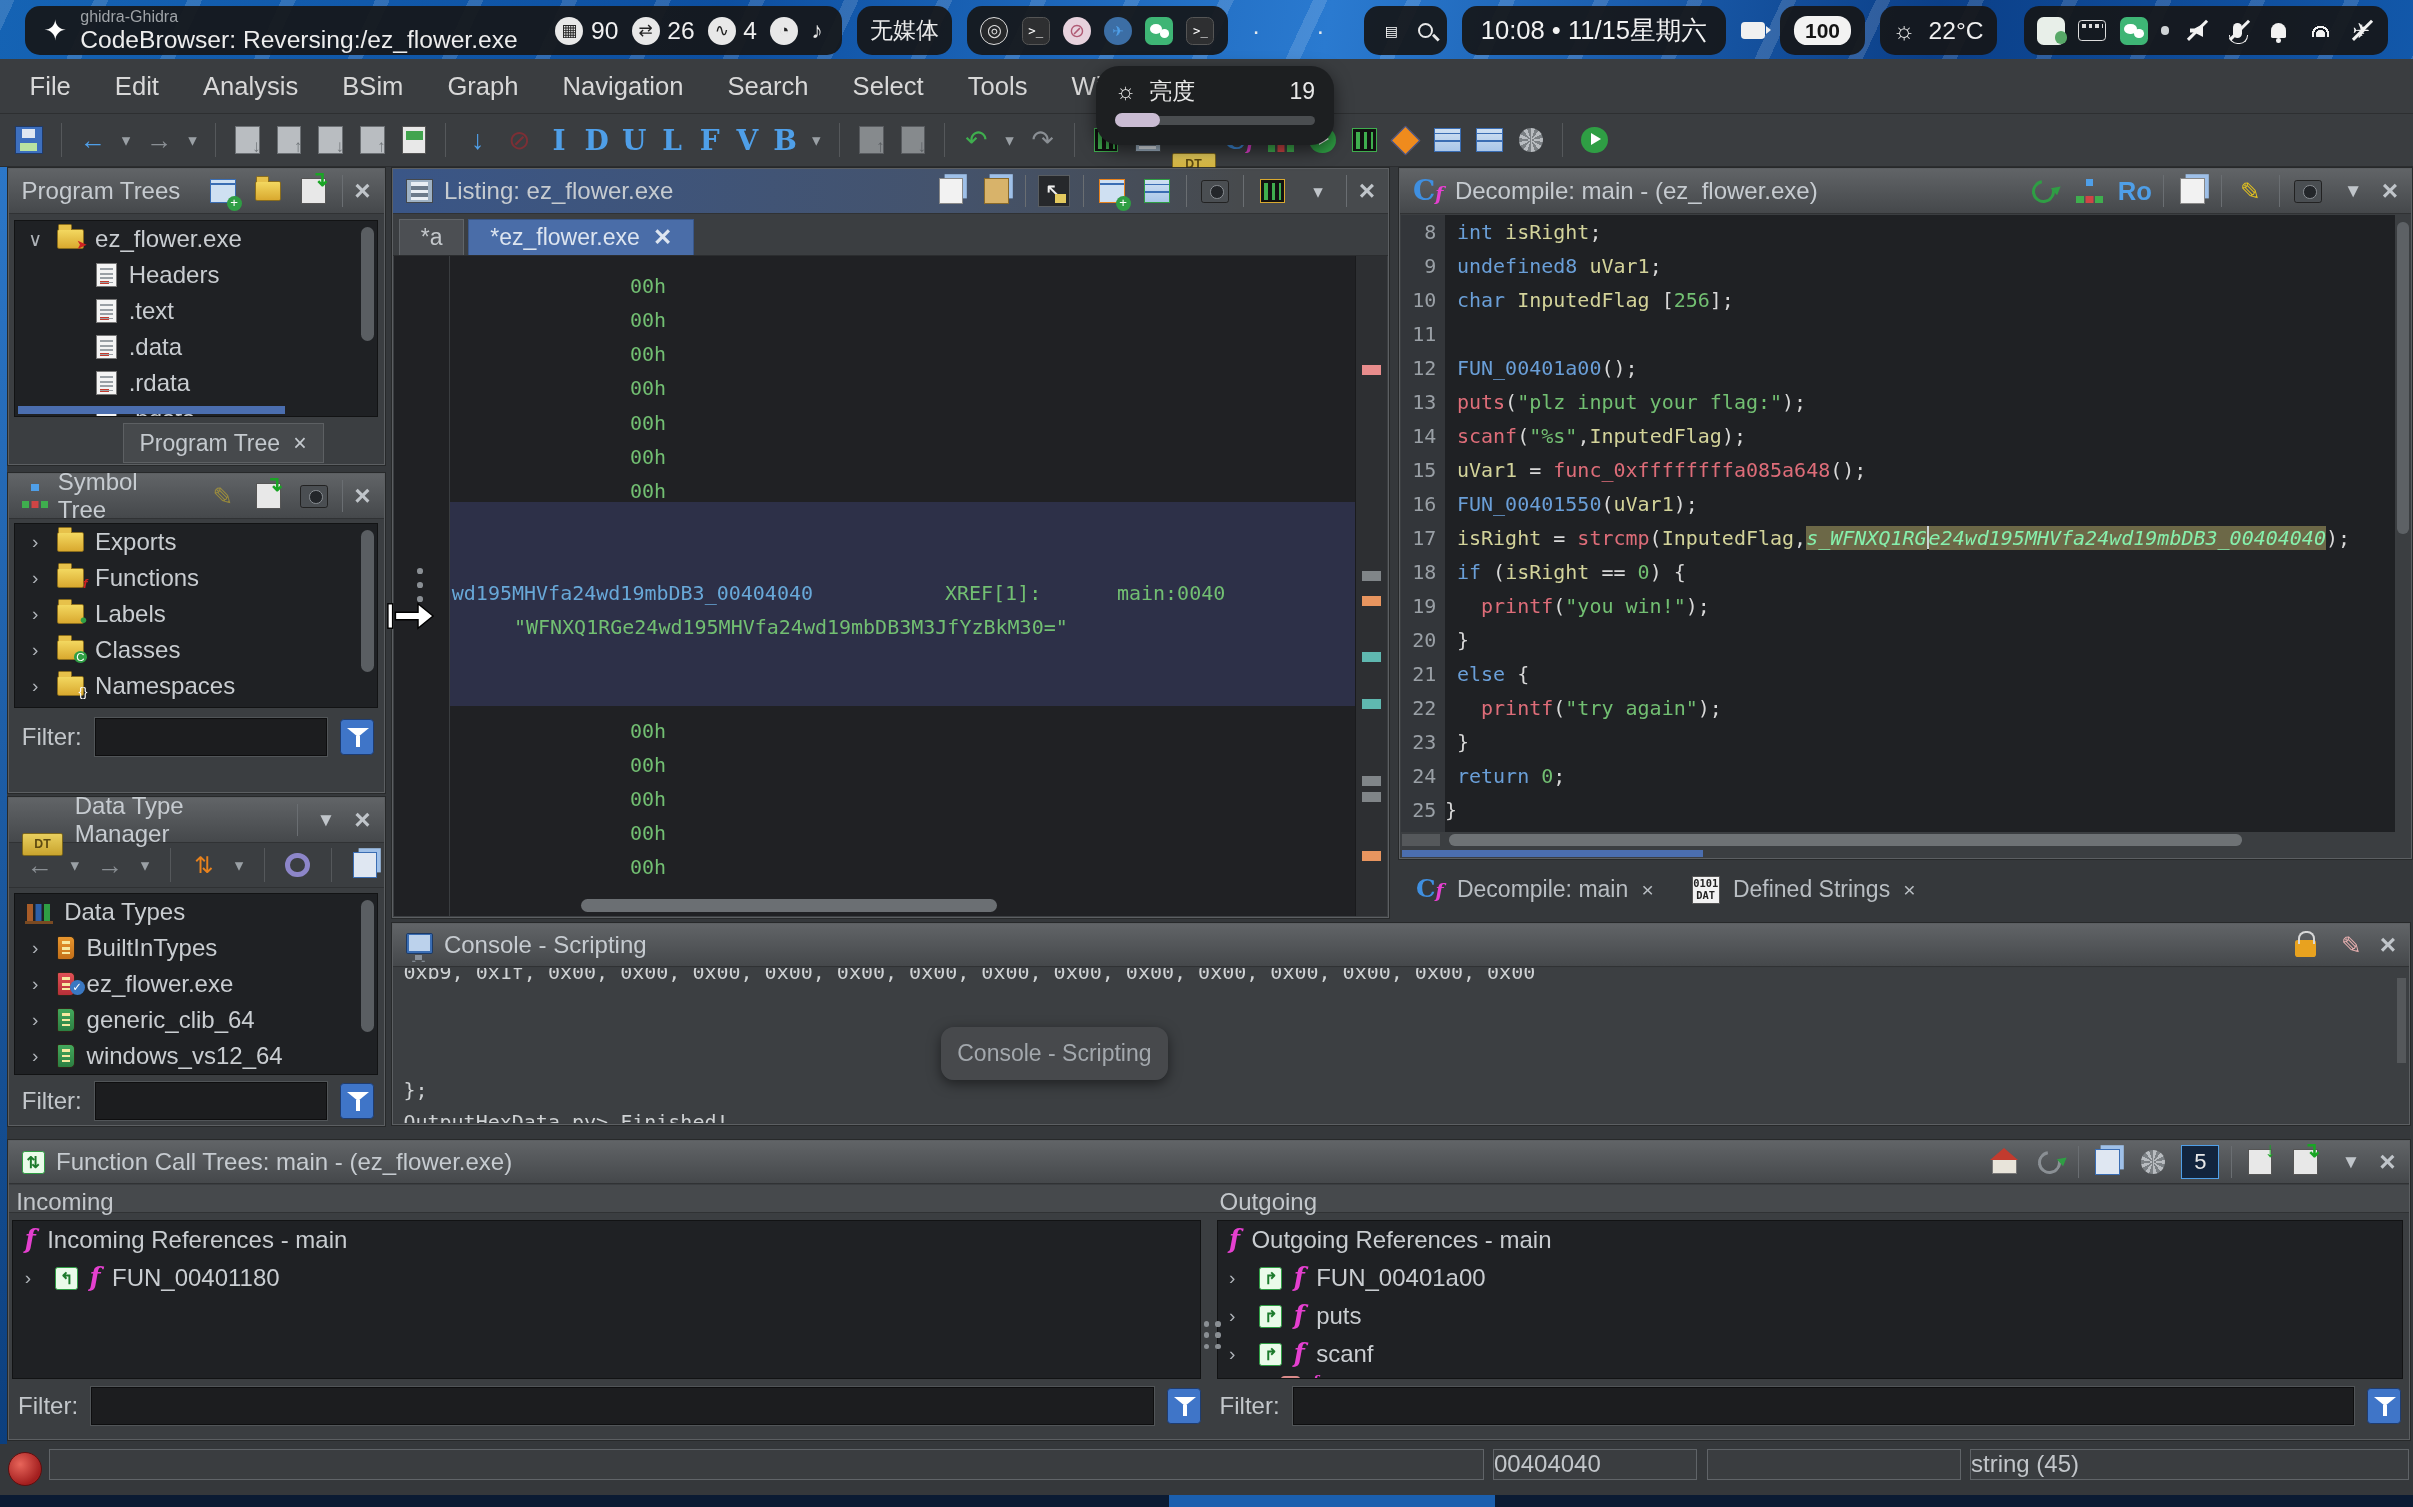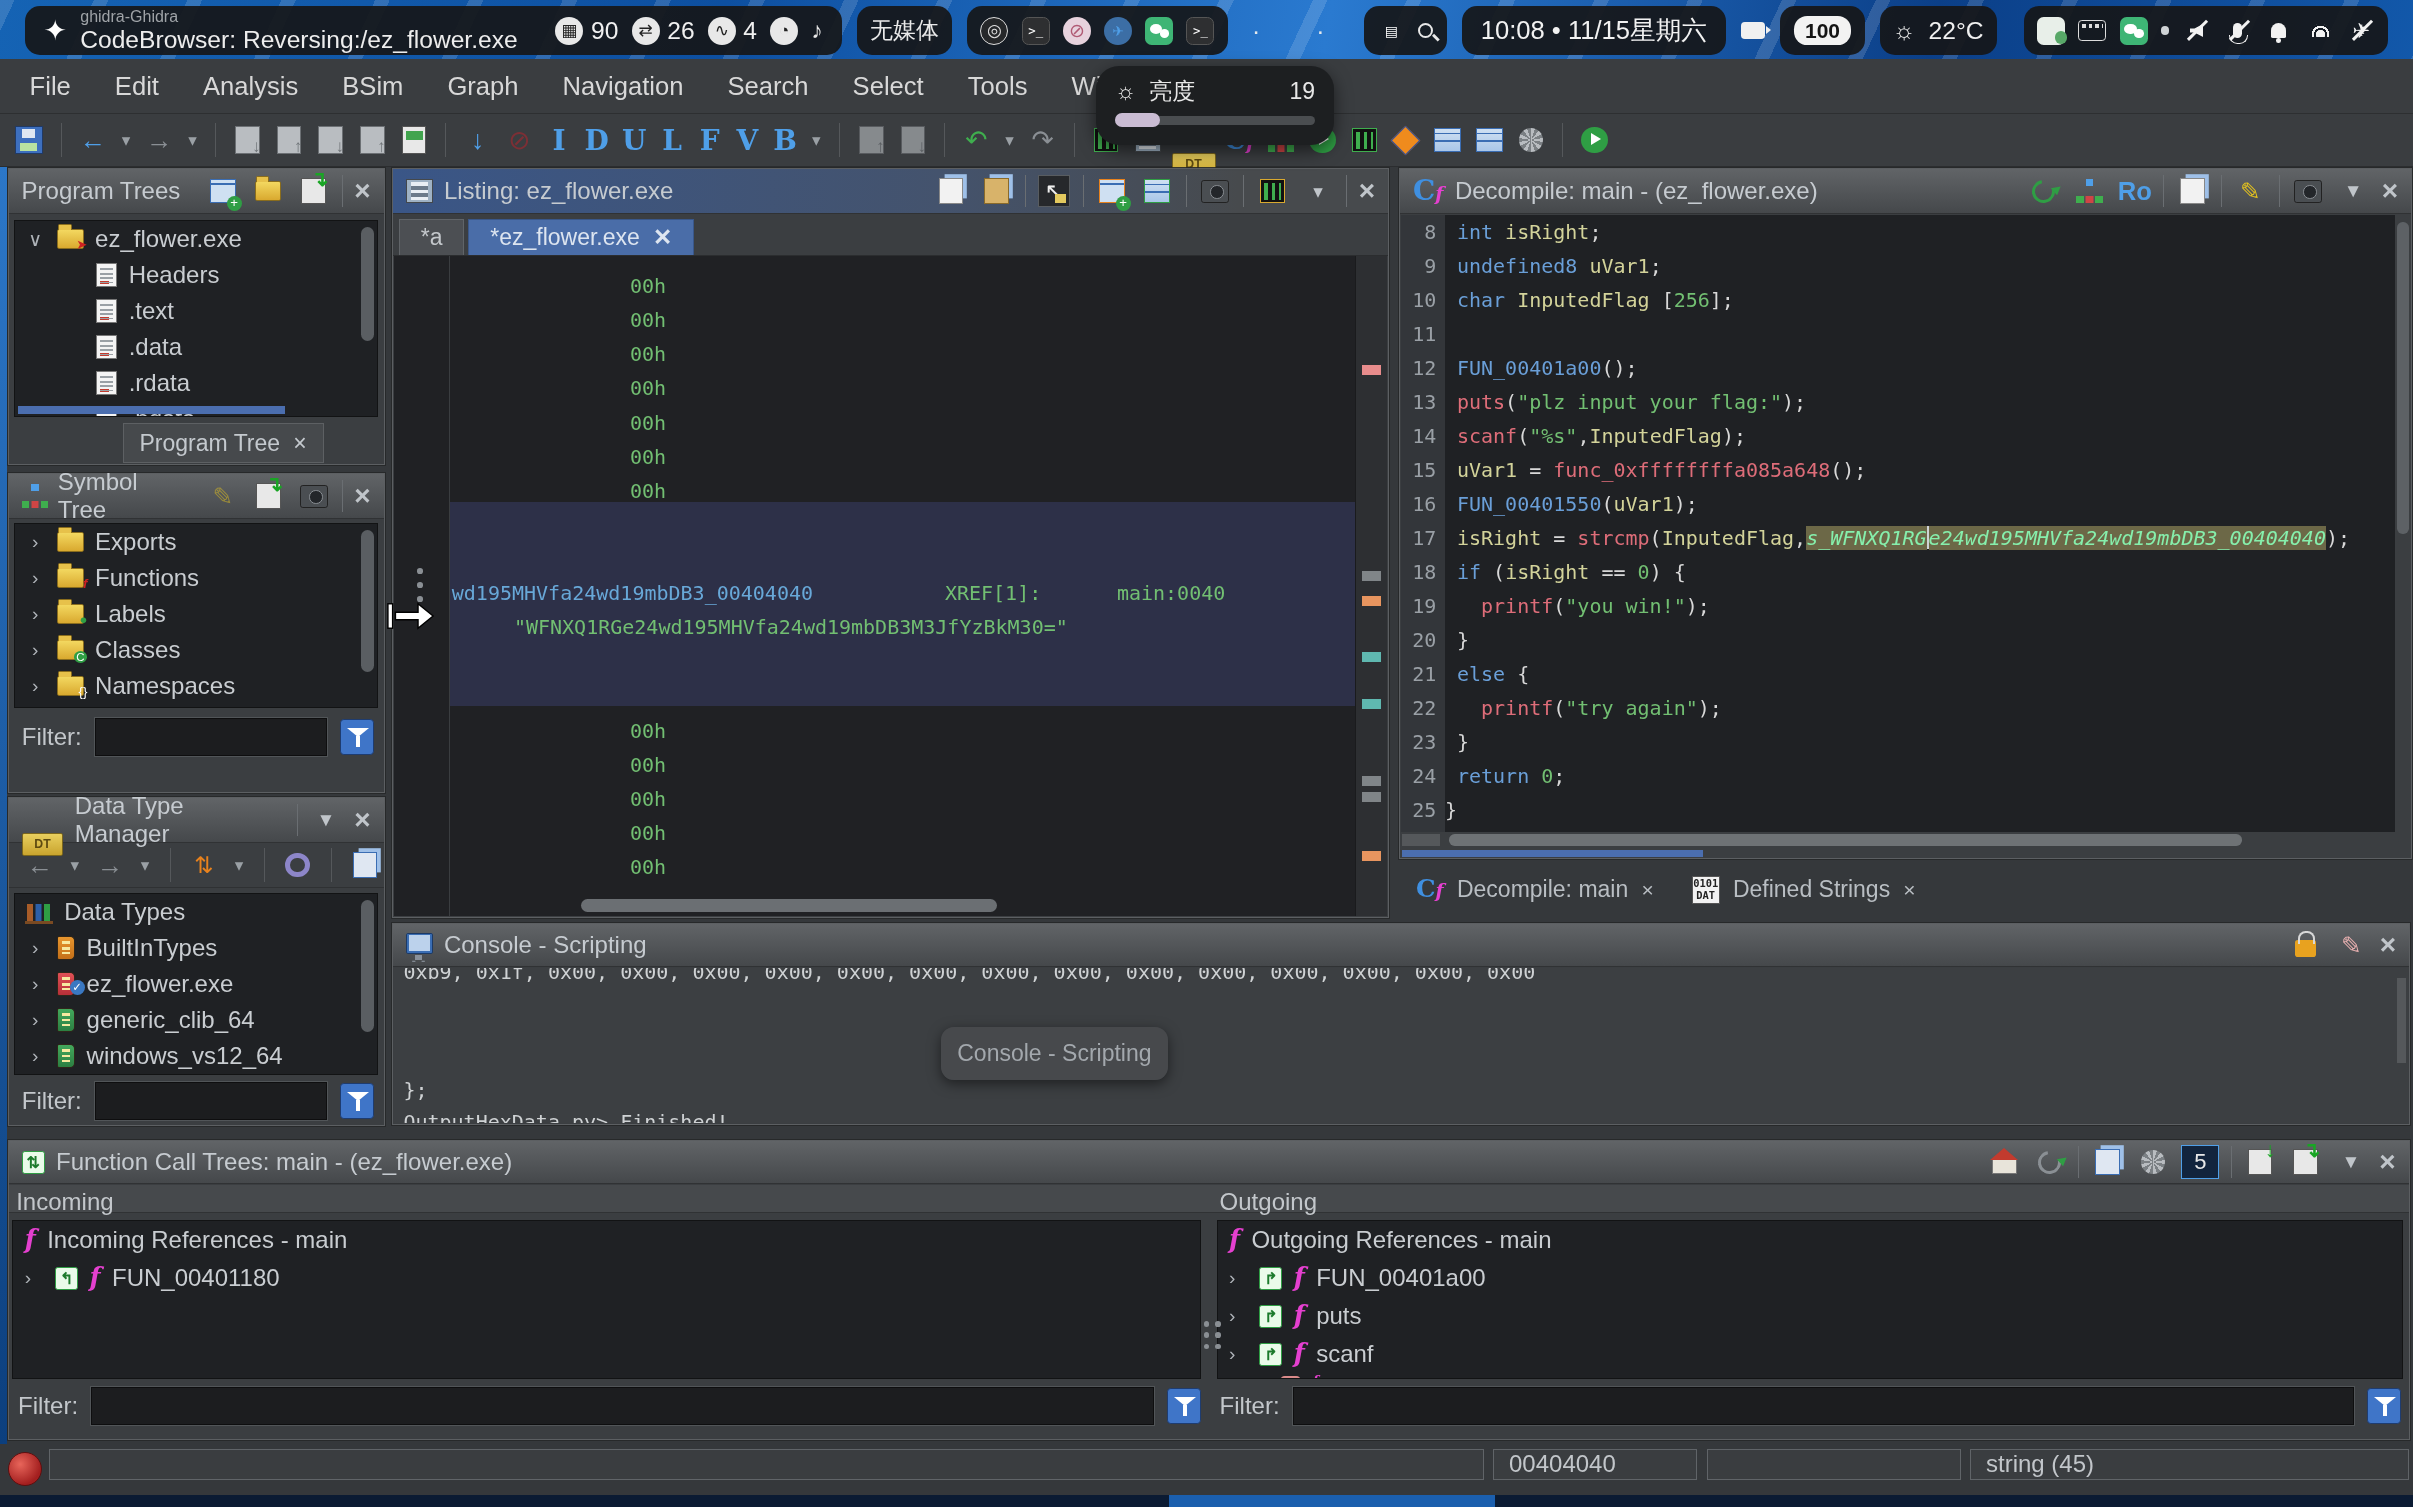--- a/index.html
+++ b/index.html
@@ -203,21 +203,21 @@
   .fct-cols { position:absolute; left:0; top:44px; width:100%; height:28px; background:#46494c; border-bottom:0.9px solid #303234; color:#c3c7cb; font-size:24px; }
   .fct-box { position:absolute; top:79px; height:159px; background:#1f2124; border:0.9px solid #121314; overflow:hidden; }
   .fct-row { display:flex; align-items:center; gap:11.4px; height:38px; color:#c9cdd1; font-size:24px; padding-left:11.4px; }
   .fct-row .chev { width:19px; color:#aeb3b8; font-size:19px; }
   .num-box { width:38px; height:34px; background:#12243d; border:0.9px solid #4f9fe8; color:#e8e8e8; font-size:22px; display:flex; align-items:center; justify-content:center; }
   .splitter-dots { position:absolute; display:grid; grid-template-columns:5.7px 5.7px; gap:5.7px; }
   .splitter-dots i { width:5.7px; height:5.7px; border-radius:50%; background:#8a8f94; }
 
   
   .statusbar { position:absolute; left:0; top:1444px; width:2413px; height:51px; background:#35383b; }
-  .sfield { position:absolute; top:4.7px; height:31px; background:#3a3d40; border:0.9px solid #606468; color:#c2c6ca; font-size:24px; display:flex; align-items:center; padding-left:15px; }
+  .sfield { position:absolute; top:4.7px; height:31px; background:#3a3d40; border:0.9px solid #606468; color:#c2c6ca; font-size:24px; display:flex; align-items:center; }
 
   
   .brightness { position:absolute; left:1096px; top:66px; width:238px; height:79px; border-radius:23px; background:#1d1f21; box-shadow:0 5.7px 17px rgba(0,0,0,.55); z-index:50; padding:9.5px 19px 0 19px; color:#e8e8e8; }
   .br-row1 { display:flex; align-items:center; gap:13.2px; font-size:23px; }
   .br-val { margin-left:auto; font-size:23px; }
   .br-track { position:relative; margin-top:9.5px; height:8.5px; border-radius:4.7px; background:#4a4d50; }
   .br-fill { position:absolute; left:0; top:-2.8px; width:45px; height:14px; border-radius:7.6px; background:#cabcd3; }
 
   .cursor-arrow { position:absolute; left:386px; top:600px; z-index:60; }
 </style>

